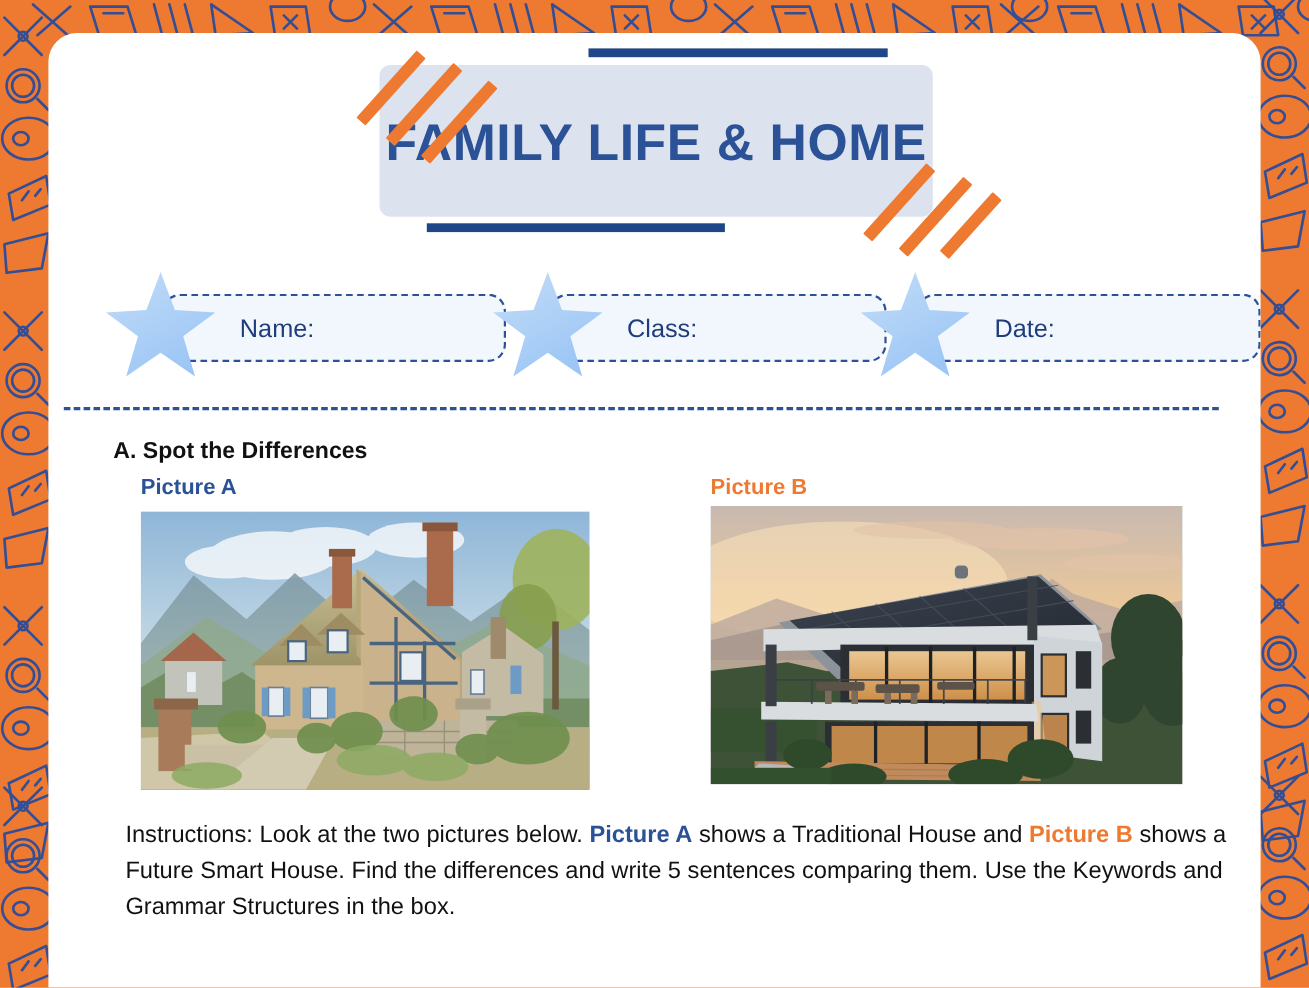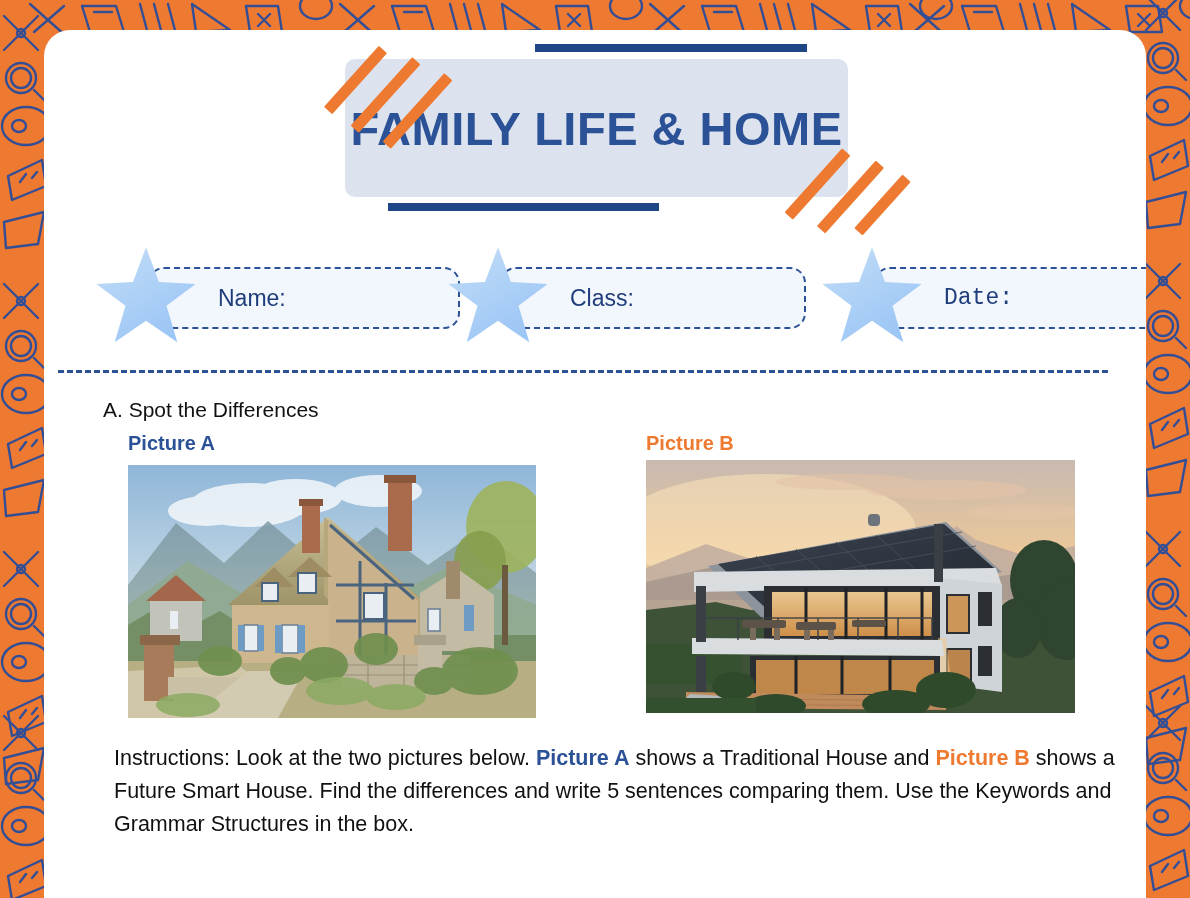--- a/index.html
+++ b/index.html
@@ -149,21 +149,21 @@
     left: -58px;
     top: -24px;
     width: 112px;
     height: 108px;
     z-index: 2;
   }
   .star svg { display: block; width: 100%; height: 100%; }
 
   .field-name  { left: 104px; width: 312px; }
   .field-class { left: 456px; width: 306px; }
-  .field-date  { left: 830px; width: 312px; font-family: Liberation Mono, monospace; }
+  .field-date  { left: 790px; width: 312px; }
 
   .divider {
     position: absolute;
     left: 14px;
     top: 340px;
     width: 1050px;
     height: 0;
     border-top: 3px dashed #2B5196;
   }
 
@@ -171,21 +171,21 @@
   .content {
     position: absolute;
     left: 0;
     top: 368px;
     width: 1102px;
   }
   .section-title {
     margin: 0 0 10px 59px;
     color: #111111;
     font-size: 21px;
-    font-weight: normal;
+    font-weight: bold;
   }
   .pictures {
     position: relative;
     height: 283px;
     margin-left: 59px;
   }
   .pic {
     position: absolute;
     top: 0;
   }

